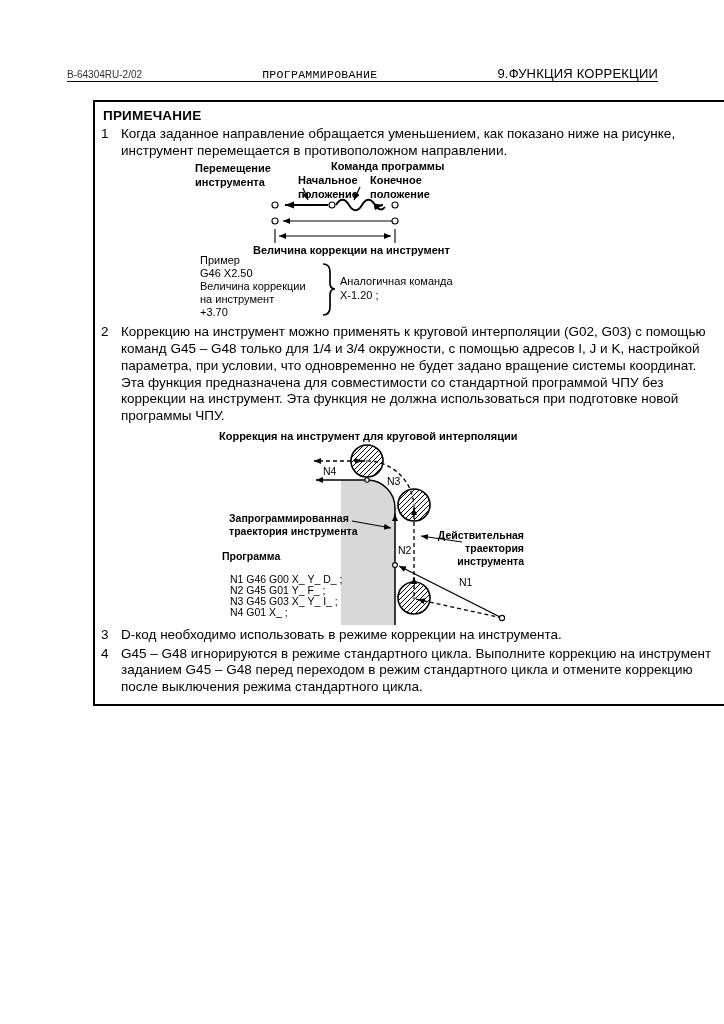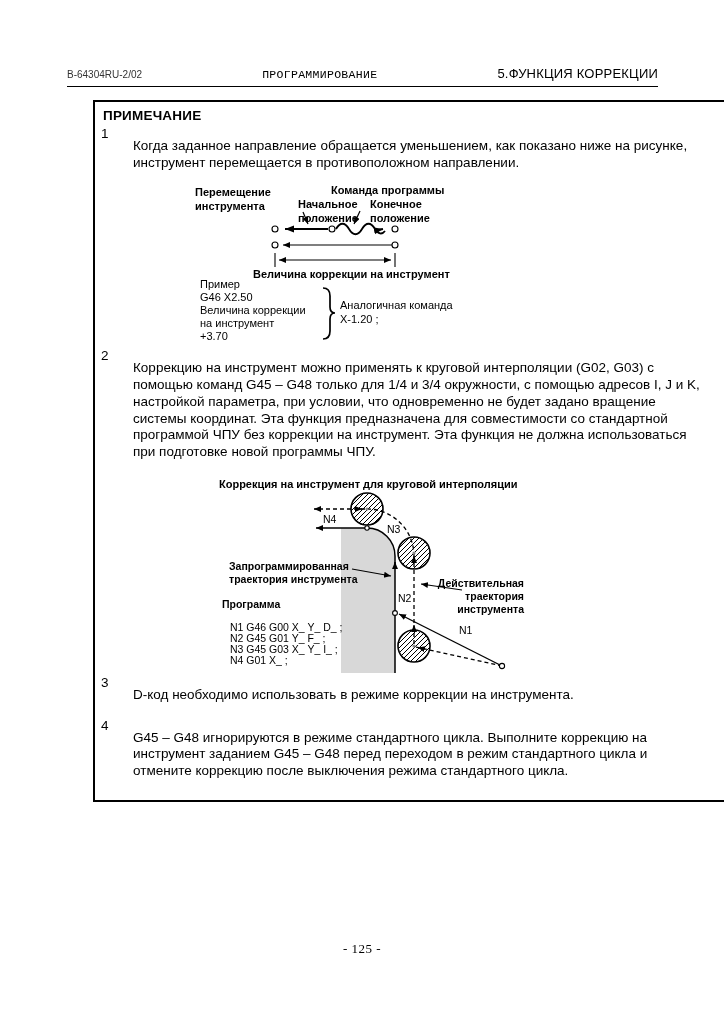--- a/index.html
+++ b/index.html
@@ -11,56 +11,55 @@
     font-family:"Liberation Sans", sans-serif;
     color:#000;
     outline:1px solid #c9c9c9;
     overflow:hidden;
   }
   
   .header {
     position:absolute; left:67px; top:66px; width:591px;
     display:flex; justify-content:space-between; align-items:baseline;
     border-bottom:1.6px solid #000;
-    padding-bottom:5px;
   }
   .header .doc-id   { font-size:10px;  color:#333; }
   .header .sec      { font-size:11.5px; letter-spacing:.3px;font-family:Liberation Mono, monospace; }
   .header .chapter  { font-size:13px;  letter-spacing:.2px; }
   
   .note-box {
     position:absolute; left:93px; top:100px; width:636px;
     border:2px solid #000;
     padding:5px 8px 8px 6px;
   }
   .note-title { font-size:13.5px; font-weight:bold; margin:1px 0 3px 2px; letter-spacing:.2px; }
   .item { display:flex; font-size:13.5px; line-height:1.24; margin-top:2px; }
   .item .num { width:20px; flex:none; }
-  .item p { flex:1; margin:12px; }
+  .item p { flex:1; margin:0; }
   
   .fig1 { display:block; margin:2px 0 3px 72px; }
   .fig2 { display:block; margin:5px 0 2px 118px; }
   svg text { font-family:"Liberation Sans", sans-serif; }
   
   .footer {
     position:absolute; left:0; top:941px; width:100%;
     text-align:center;
     font-family:"Liberation Serif", serif;
     font-size:13px; letter-spacing:.5px;
   }
 </style>
 </head>
 <body>
 
 <div class="page">
 
   <div class="header">
     <span class="doc-id">B-64304RU-2/02</span>
     <span class="sec">ПРОГРАММИРОВАНИЕ</span>
-    <span class="chapter">5.ФУНКЦИЯ КОРРЕКЦИИ</span>
+    <span class="chapter">9.ФУНКЦИЯ КОРРЕКЦИИ</span>
   </div>
 
   <div class="note-box">
     <div class="note-title">ПРИМЕЧАНИЕ</div>
 
     <div class="item">
       <span class="num">1</span>
       <p>Когда заданное направление обращается уменьшением, как показано ниже на рисунке, инструмент перемещается в противоположном направлении.</p>
     </div>
 
@@ -212,17 +211,14 @@
       <span class="num">3</span>
       <p>D-код необходимо использовать в режиме коррекции на инструмента.</p>
     </div>
 
     <div class="item">
       <span class="num">4</span>
       <p>G45 – G48 игнорируются в режиме стандартного цикла.  Выполните коррекцию на инструмент заданием G45 – G48 перед переходом в режим стандартного цикла и отмените коррекцию после выключения режима стандартного цикла.</p>
     </div>
   </div>
 
-  <div class="footer">
-    <span>- 125 -</span>
-  </div>
 
 </div>
 
 </body></html>

